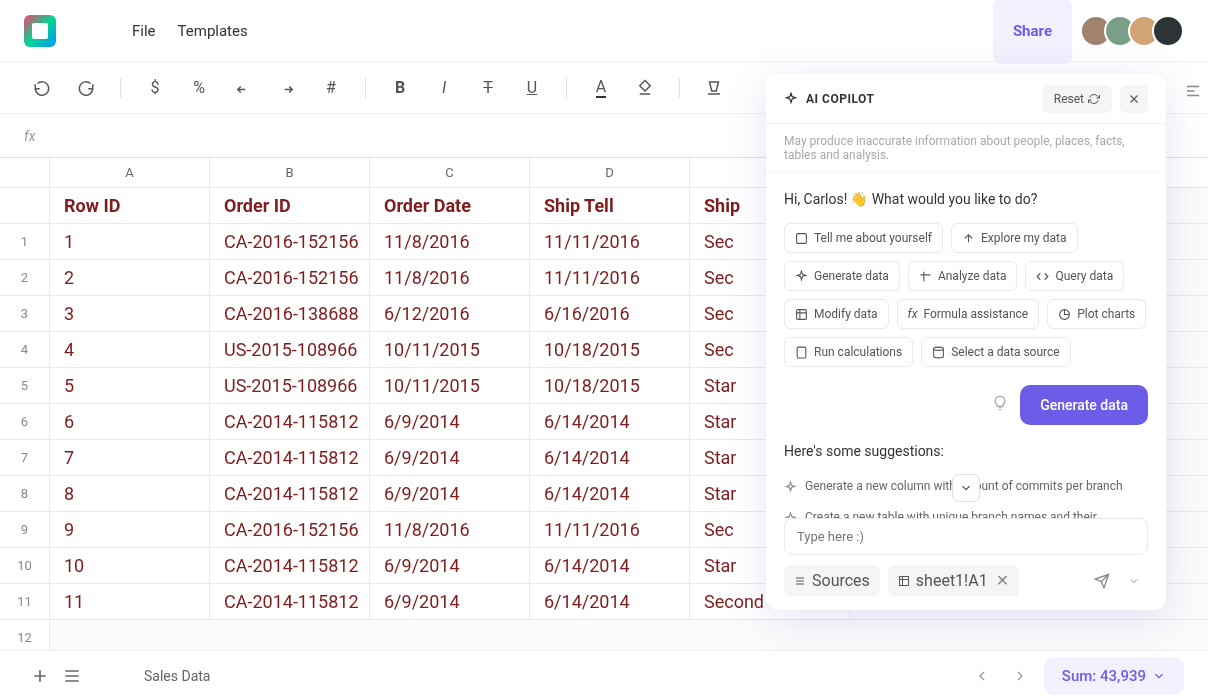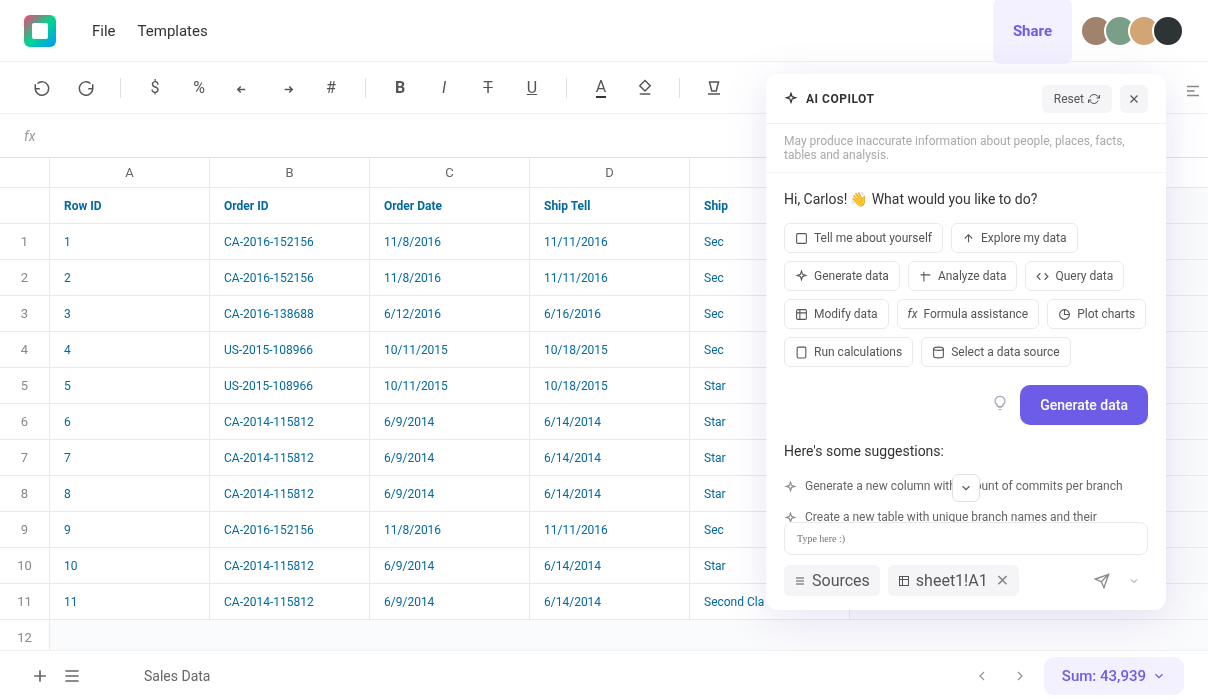--- a/index.html
+++ b/index.html
@@ -1,18 +1,18 @@
 <!DOCTYPE html>
 <html><head>
 <meta charset="utf-8">
 <style>
 * { margin: 0; padding: 0; box-sizing: border-box; font-family: -apple-system, BlinkMacSystemFont, "Segoe UI", Roboto, sans-serif; }
 body { background: #fff; width: 1208px; height: 700px; overflow: hidden; position: relative; }
 
-.topbar { height: 62px; display: flex; align-items: center; padding: 0 24px; border-bottom: 1px solid #f0f0f0; }
+.topbar { height: 62px; display: flex; align-items: center; padding: 0 24px; border-bottom: 1px solid #f0f0f0; gap: 40px; }
 .logo { width: 32px; height: 32px; border-radius: 6px; background: linear-gradient(135deg, #ff3d71 0%, #00d68f 50%, #0095ff 100%); margin-right: 36px; position: relative; }
 .logo::before { content:''; position:absolute; inset:8px; background:#fff; border-radius:2px; }
 .menu-items { display: flex; gap: 22px; }
 .menu-item { color: #333; font-size: 15px; cursor: pointer; }
 .topbar-right { margin-left: auto; display: flex; align-items: center; gap: 16px; }
 .share-btn { background: #f3f0ff; color: #6c5ce7; border: none; padding: 24px 20px; border-radius: 8px; font-size: 15px; font-weight: 700; cursor: pointer; }
 .avatars { display: flex; }
 .avatar { width: 32px; height: 32px; border-radius: 50%; border: 2px solid #fff; margin-left: -8px; background: #888; }
 .avatar:nth-child(1){background:#a0826d;} .avatar:nth-child(2){background:#7b9e89;} .avatar:nth-child(3){background:#d4a574;} .avatar:nth-child(4){background:#2d3436;}
 
@@ -24,21 +24,21 @@
 .fx-label { font-style: italic; color: #999; font-size: 14px; margin-right: 16px; }
 
 .sheet { position: relative; height: calc(700px - 62px - 52px - 44px - 50px); background: #fafbfc; }
 .col-headers { display: flex; height: 30px; background: #fff; border-bottom: 1px solid #e6e9ed; position: sticky; top: 0; }
 .row-num-spacer { width: 50px; border-right: 1px solid #e6e9ed; }
 .col-header { flex: 0 0 160px; text-align: center; line-height: 30px; font-size: 13px; color: #666; border-right: 1px solid #e6e9ed; }
 .col-header:first-of-type { border-left: 1px solid #e6e9ed; }
 .rows { }
 .row { display: flex; height: 36px; border-bottom: 1px solid #e6e9ed; }
 .row-num { width: 50px; text-align: center; line-height: 36px; font-size: 13px; color: #888; border-right: 1px solid #e6e9ed; background: #fff; }
-.cell { flex: 0 0 160px; padding: 0 14px; line-height: 36px; font-size: 12px; color: #0369a1; background: #fff; border-right: 1px solid #e6e9ed; white-space: nowrap; overflow: hidden; }
+.cell { flex: 0 0 160px; padding: 0 14px; line-height: 36px; font-size: 18px; color: #7f1d1d; background: #fff; border-right: 1px solid #e6e9ed; white-space: nowrap; overflow: hidden; }
 .row.header .cell { font-weight: 700; }
 .cell:first-of-type { border-left: 1px solid #e6e9ed; }
 
 .bottombar { position: absolute; bottom: 0; left: 0; right: 0; height: 50px; display: flex; align-items: center; padding: 0 24px; background: #fff; border-top: 1px solid #f0f0f0; }
 .bottom-icon { width: 32px; height: 32px; display: flex; align-items: center; justify-content: center; color: #666; cursor: pointer; }
 .sheet-tab { margin-left: 40px; padding: 6px 16px; font-size: 14px; color: #666; cursor: pointer; }
 .bottom-right { margin-left: auto; display: flex; align-items: center; gap: 10px; }
 .nav-arr { width: 28px; height: 28px; display: flex; align-items: center; justify-content: center; color: #999; cursor: pointer; }
 .sum-badge { background: #f3f0ff; color: #6c5ce7; padding: 10px 18px; border-radius: 10px; font-size: 15px; font-weight: 500; display: flex; align-items: center; gap: 6px; }
 
@@ -55,21 +55,21 @@
 .chip { border: 1px solid #e6e9ed; background: #fff; border-radius: 6px; padding: 7px 10px; font-size: 12px; color: #555; cursor: pointer; display: flex; align-items: center; gap: 6px; }
 .chip svg { width: 13px; height: 13px; }
 .cp-gen-row { display: flex; justify-content: flex-end; align-items: center; gap: 12px; margin-bottom: 18px; }
 .lightbulb { color: #aab; }
 .gen-btn { background: #6c5ce7; color: #fff; border: none; padding: 12px 20px; border-radius: 10px; font-size: 14px; font-weight: 500; cursor: pointer; }
 .cp-sugg-title { font-size: 14px; color: #333; margin-bottom: 12px; }
 .sugg-item { display: flex; gap: 8px; padding: 8px 0; font-size: 12px; color: #666; align-items: flex-start; }
 .sugg-item svg { width: 13px; height: 13px; flex-shrink: 0; margin-top: 2px; color: #888; }
 .chev-down { position: absolute; left: 50%; transform: translateX(-50%); bottom: 108px; width: 28px; height: 28px; background: #fff; border: 1px solid #e0e0e0; border-radius: 6px; display: flex; align-items: center; justify-content: center; color: #555; cursor: pointer; }
 .cp-input-area { padding: 0 18px 14px; }
-.cp-input { width: 100%; border: 1px solid #e6e9ed; border-radius: 8px; padding: 10px 12px; font-size: 10px; outline: none; font-family: Liberation Serif, serif; }
+.cp-input { width: 100%; border: 1px solid #e6e9ed; border-radius: 8px; padding: 10px 12px; font-size: 13px; outline: none; }
 .cp-tags { display: flex; align-items: center; gap: 8px; margin-top: 10px; }
 .tag { background: #f5f5f7; border-radius: 6px; padding: 6px 10px; font-size: 16px; color: #555; display: flex; align-items: center; gap: 6px; }
 .tag-x { cursor: pointer; color: #888; margin-left: 2px; }
 .send-area { margin-left: auto; display: flex; align-items: center; gap: 4px; }
 .send-btn { width: 28px; height: 28px; display: flex; align-items: center; justify-content: center; color: #888; cursor: pointer; }
 
 .side-slit { position: absolute; right: 6px; top: 82px; color: #888; }
 </style>
 </head>
 <body>

